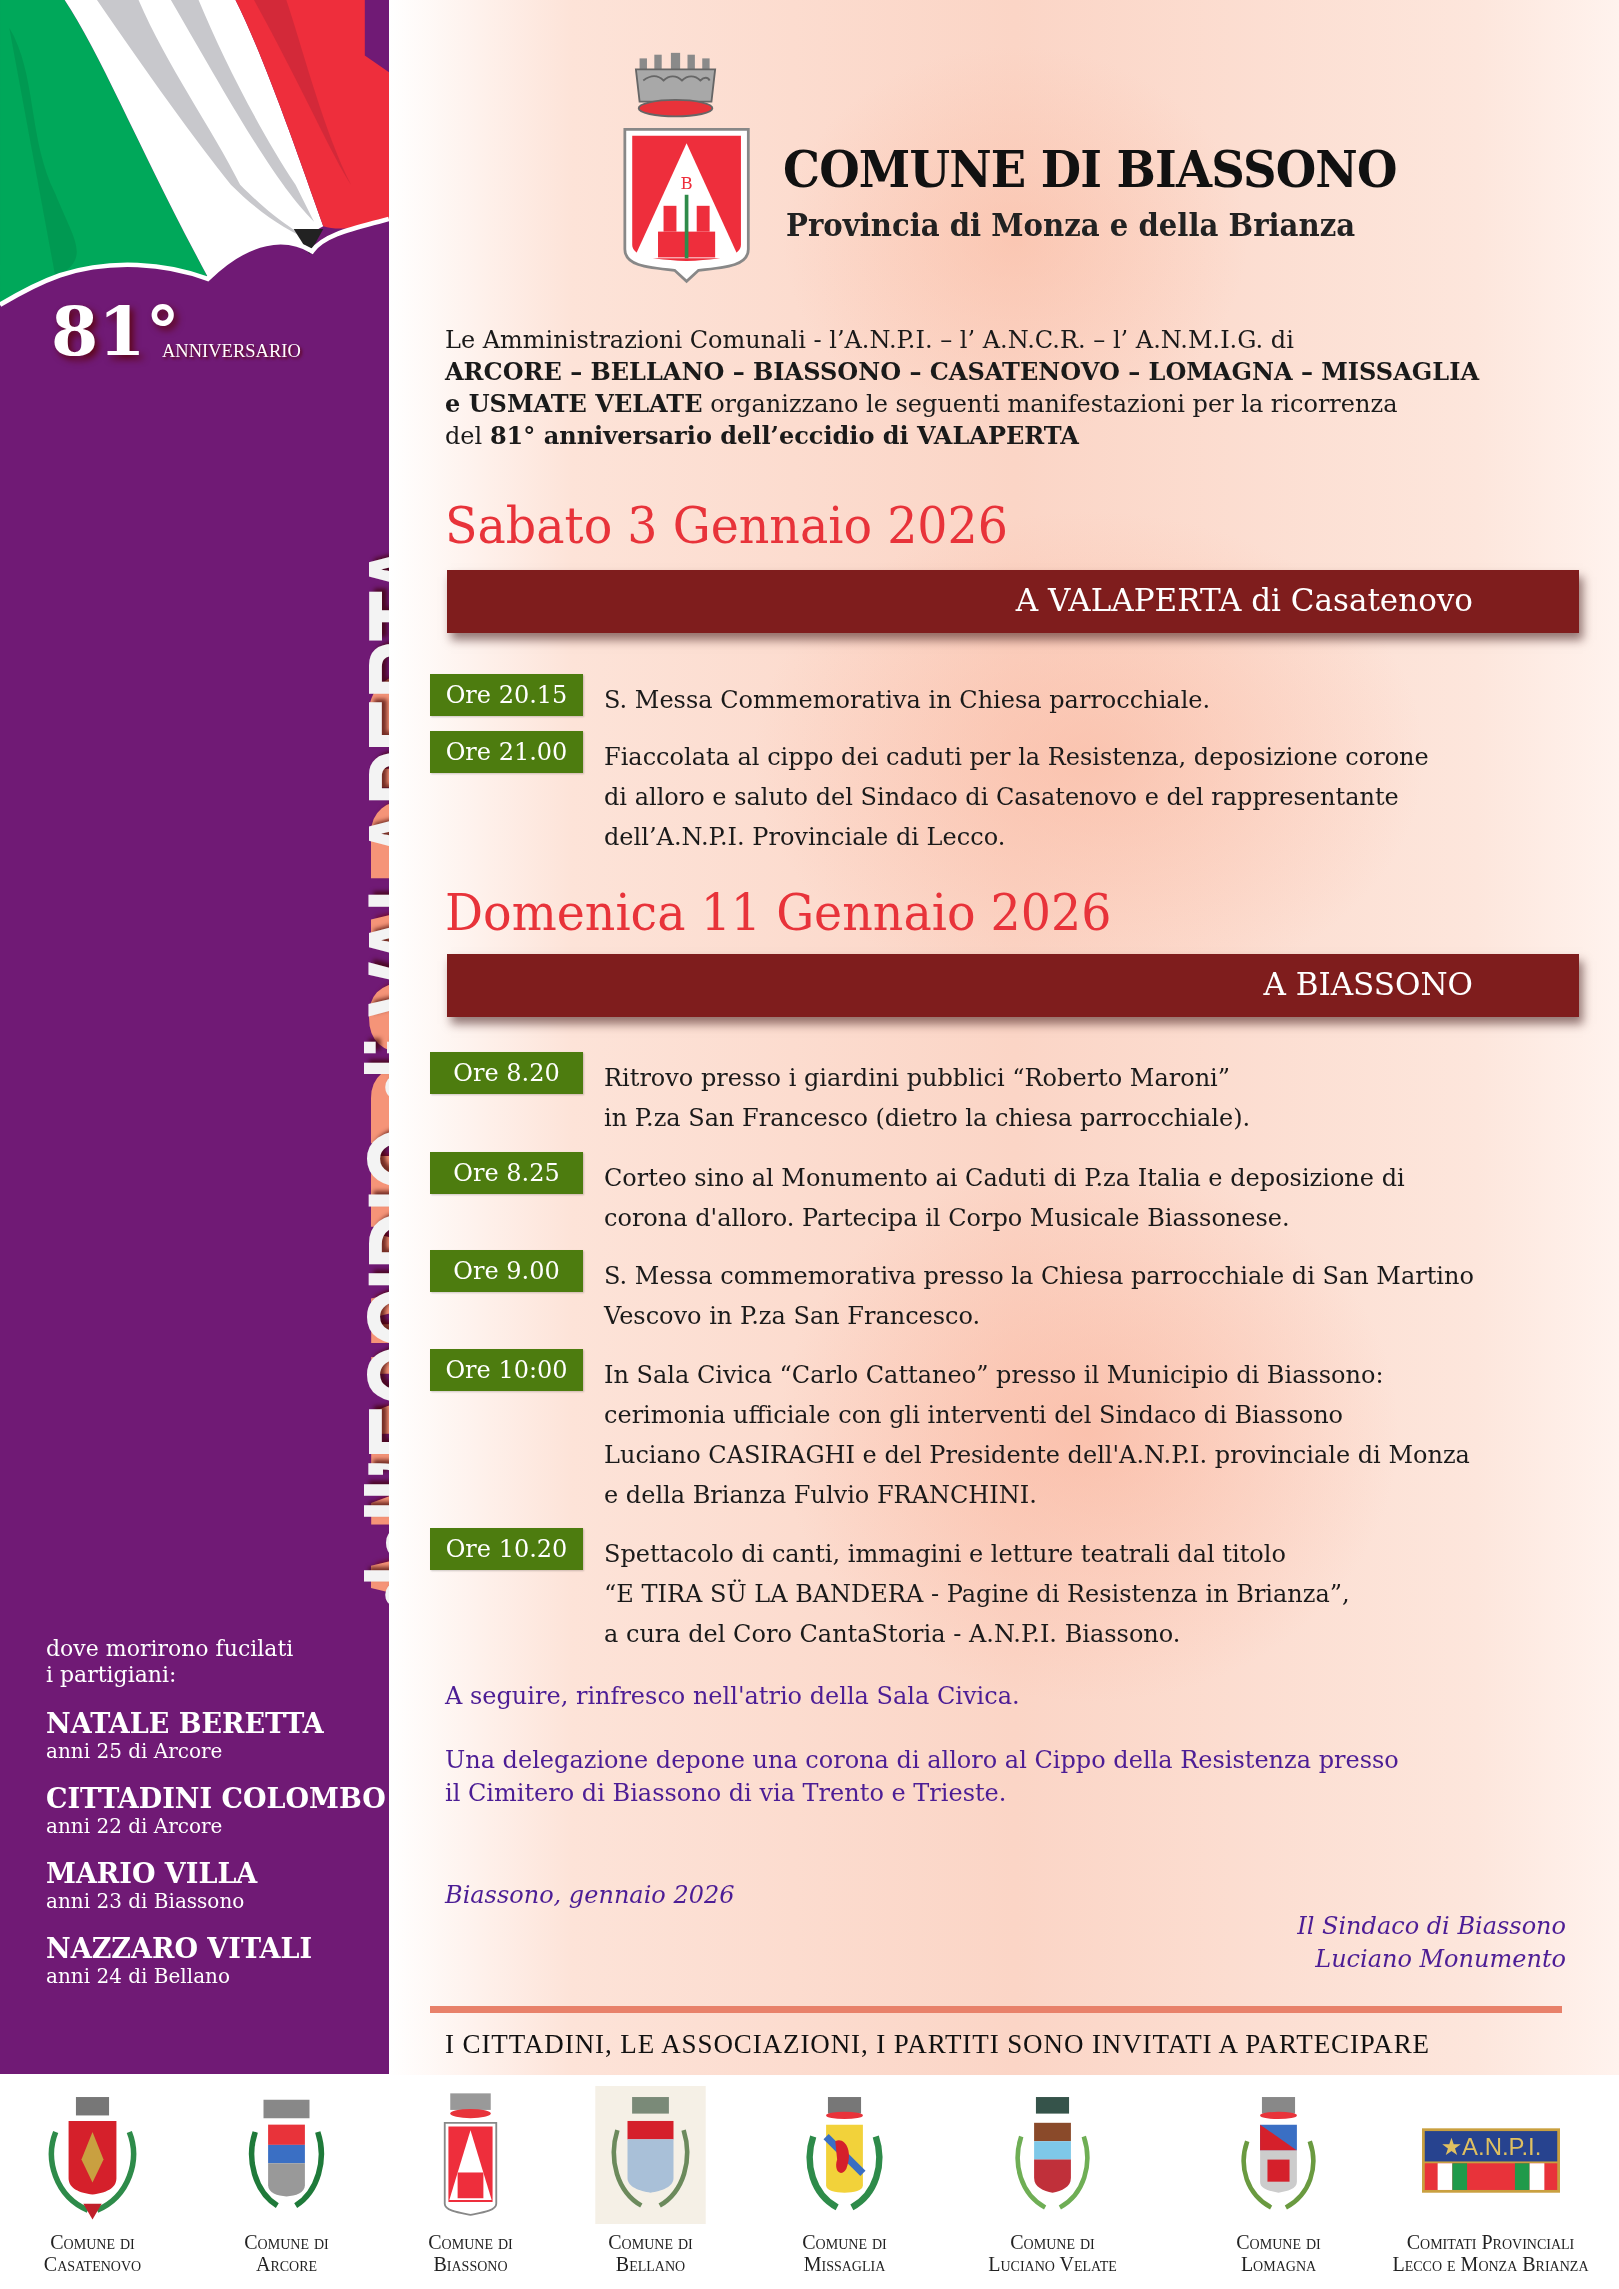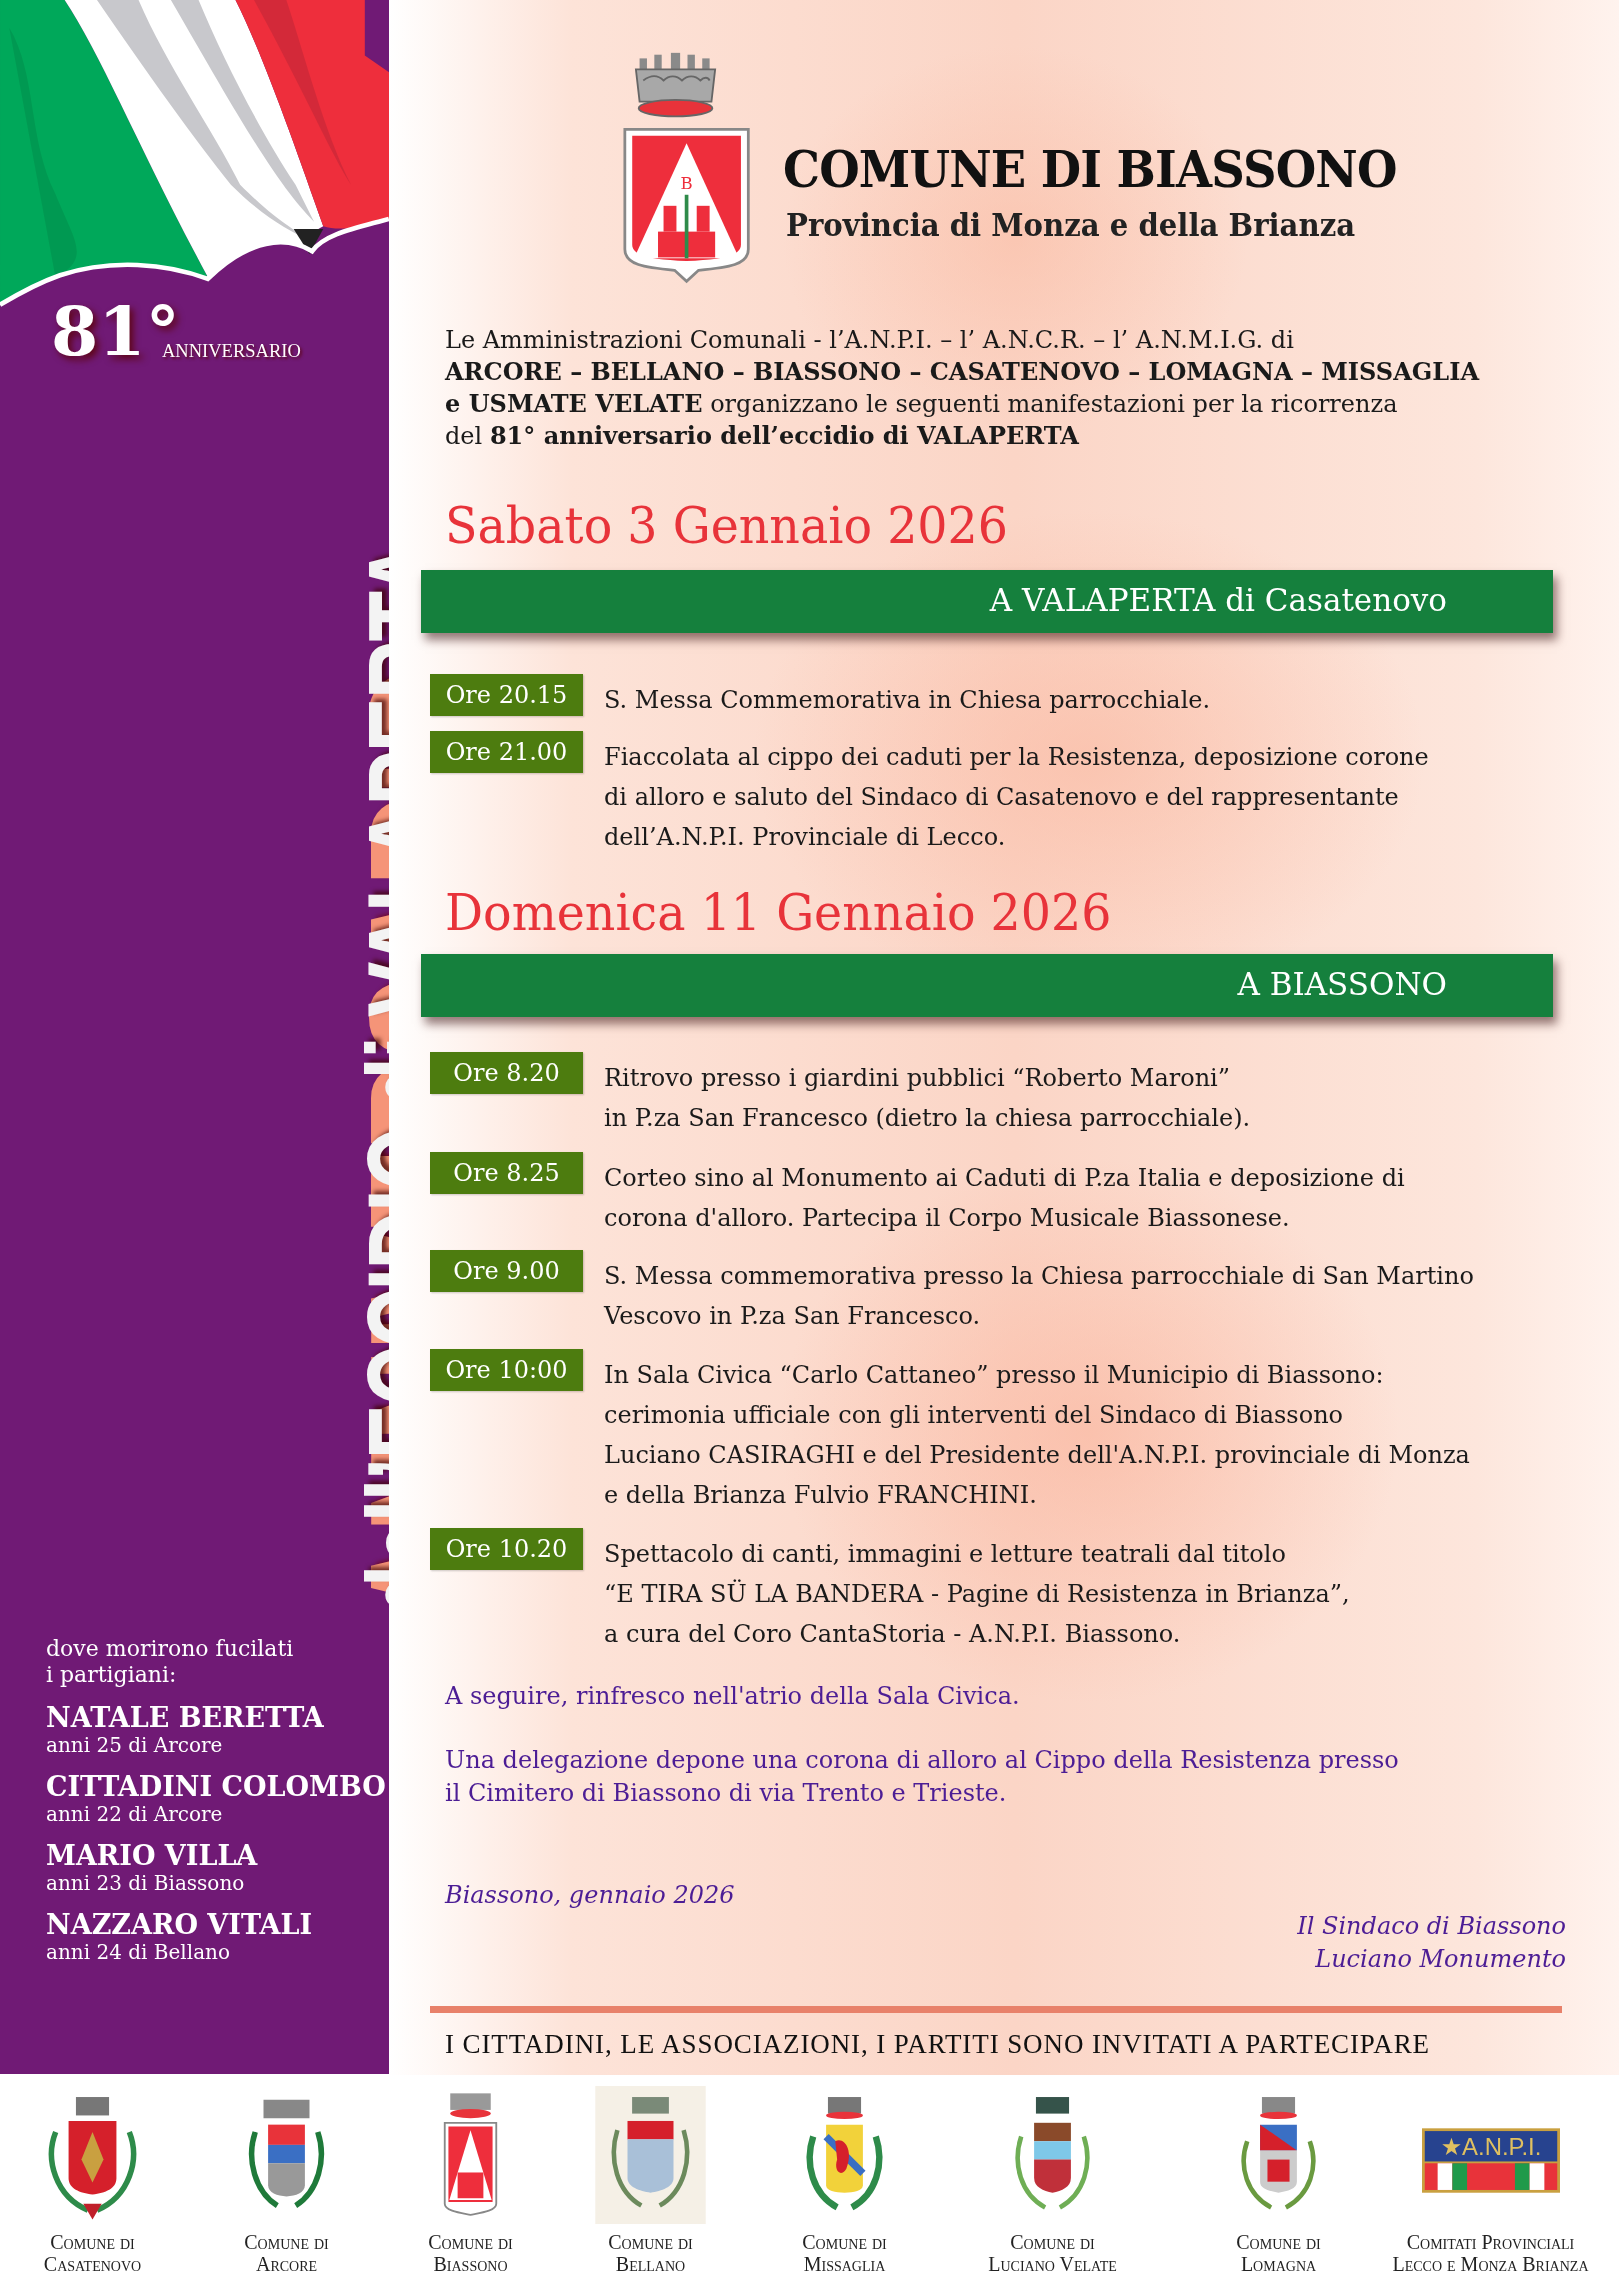--- a/index.html
+++ b/index.html
@@ -16,29 +16,29 @@
   .ann-word{position:absolute;left:162px;top:341px;color:#fff;font-size:18.5px;font-family:"Liberation Serif",serif;text-shadow:1.8px 1.8px 2.8px rgba(90,0,0,0.8);}
   .vt-big{position:absolute;left:341px;top:1624px;transform-origin:0 0;transform:rotate(-90deg);
     font-family:"Liberation Sans",sans-serif;font-weight:bold;font-size:198px;letter-spacing:-5.5px;color:#f59478;line-height:1;white-space:nowrap;
     text-shadow:4.6px 4.6px 5.5px rgba(110,0,0,0.6);transform-box:border-box;}
   .vt-big span{display:inline-block;transform:scaleX(0.66);transform-origin:0 0;}
   .vt-small{position:absolute;left:351px;top:1615px;transform-origin:0 0;transform:rotate(-90deg);
     font-family:"Liberation Sans",sans-serif;font-weight:bold;color:#f3f3f3;line-height:1;white-space:nowrap;text-shadow:4.6px 4.6px 5.5px rgba(60,0,0,0.7);}
   .vt-small .inner{display:inline-block;transform:scaleX(0.72);transform-origin:0 0;font-size:115px;letter-spacing:-2.8px;}
   .partisans{position:absolute;left:46px;top:1636px;color:#fff;}
   .partisans .lead{font-size:22px;line-height:26px;font-family:"DejaVu Serif",serif;}
-  .partisans .name{font-weight:bold;font-size:27px;margin-top:14px;line-height:31px;font-family:"DejaVu Serif",serif;}
+  .partisans .name{font-weight:bold;font-size:27px;margin-top:20px;line-height:31px;font-family:"DejaVu Serif",serif;}
   .partisans .sub{font-size:20px;line-height:24px;}
   .crest-top{position:absolute;left:623px;top:51px;}
   .hdr-title{position:absolute;left:783px;top:140px;font-family:"DejaVu Serif",serif;font-weight:bold;font-size:50px;letter-spacing:-0.9px;color:#111;transform:scaleX(0.93);transform-origin:0 0;white-space:nowrap;}
   .hdr-sub{position:absolute;left:786px;top:207px;font-family:"DejaVu Serif",serif;font-weight:bold;font-size:31px;color:#222;transform:scaleX(0.94);transform-origin:0 0;white-space:nowrap;}
   .intro{position:absolute;left:445px;top:325px;width:1126px;font-size:24px;line-height:31px;color:#1a1a1a;}
   .intro b{font-weight:bold;text-align:center;}
   .day-title{position:absolute;left:445px;font-size:50px;color:#e8333a;font-family:"DejaVu Serif",serif;white-space:nowrap;transform:scaleX(0.95);transform-origin:0 0;}
-  .place-bar{position:absolute;left:421px;width:1132px;height:63px;background:#15803d;box-shadow:3.7px 7.4px 9.2px rgba(60,20,20,0.55);}
+  .place-bar{position:absolute;left:447px;width:1132px;height:63px;background:#7f1d1d;box-shadow:3.7px 7.4px 9.2px rgba(60,20,20,0.55);}
   .place-bar .lbl{position:absolute;right:106px;top:12px;color:#fff;font-size:31px;font-family:"DejaVu Serif",serif;white-space:nowrap;}
   .ev{position:absolute;left:430px;width:1144px;}
   .badge{position:absolute;left:0;top:0;width:153px;height:42px;background:#4d7c0f;color:#fff;font-size:24px;line-height:42px;text-align:center;font-family:"DejaVu Serif",serif;box-shadow:0.9px 0.9px 1.8px rgba(0,0,0,0.2);}
   .ev .txt{position:absolute;left:174px;top:5.5px;font-size:24px;line-height:40px;white-space:nowrap;color:#1a1a1a;}
   .para{position:absolute;left:445px;font-size:24px;line-height:33px;white-space:nowrap;color:#4c1d95;}
   .it{font-style:italic;}
   .rule{position:absolute;left:430px;top:2006px;width:1132px;height:7.4px;background:#e8816a;}
   .invite{position:absolute;left:445px;top:2029px;font-family:"Liberation Serif",serif;font-size:27px;letter-spacing:0.9px;white-space:nowrap;color:#111;}
   .logos{position:absolute;left:0;top:2086px;width:1620px;height:204px;}
   .logo{position:absolute;top:0;width:185px;text-align:center;}

